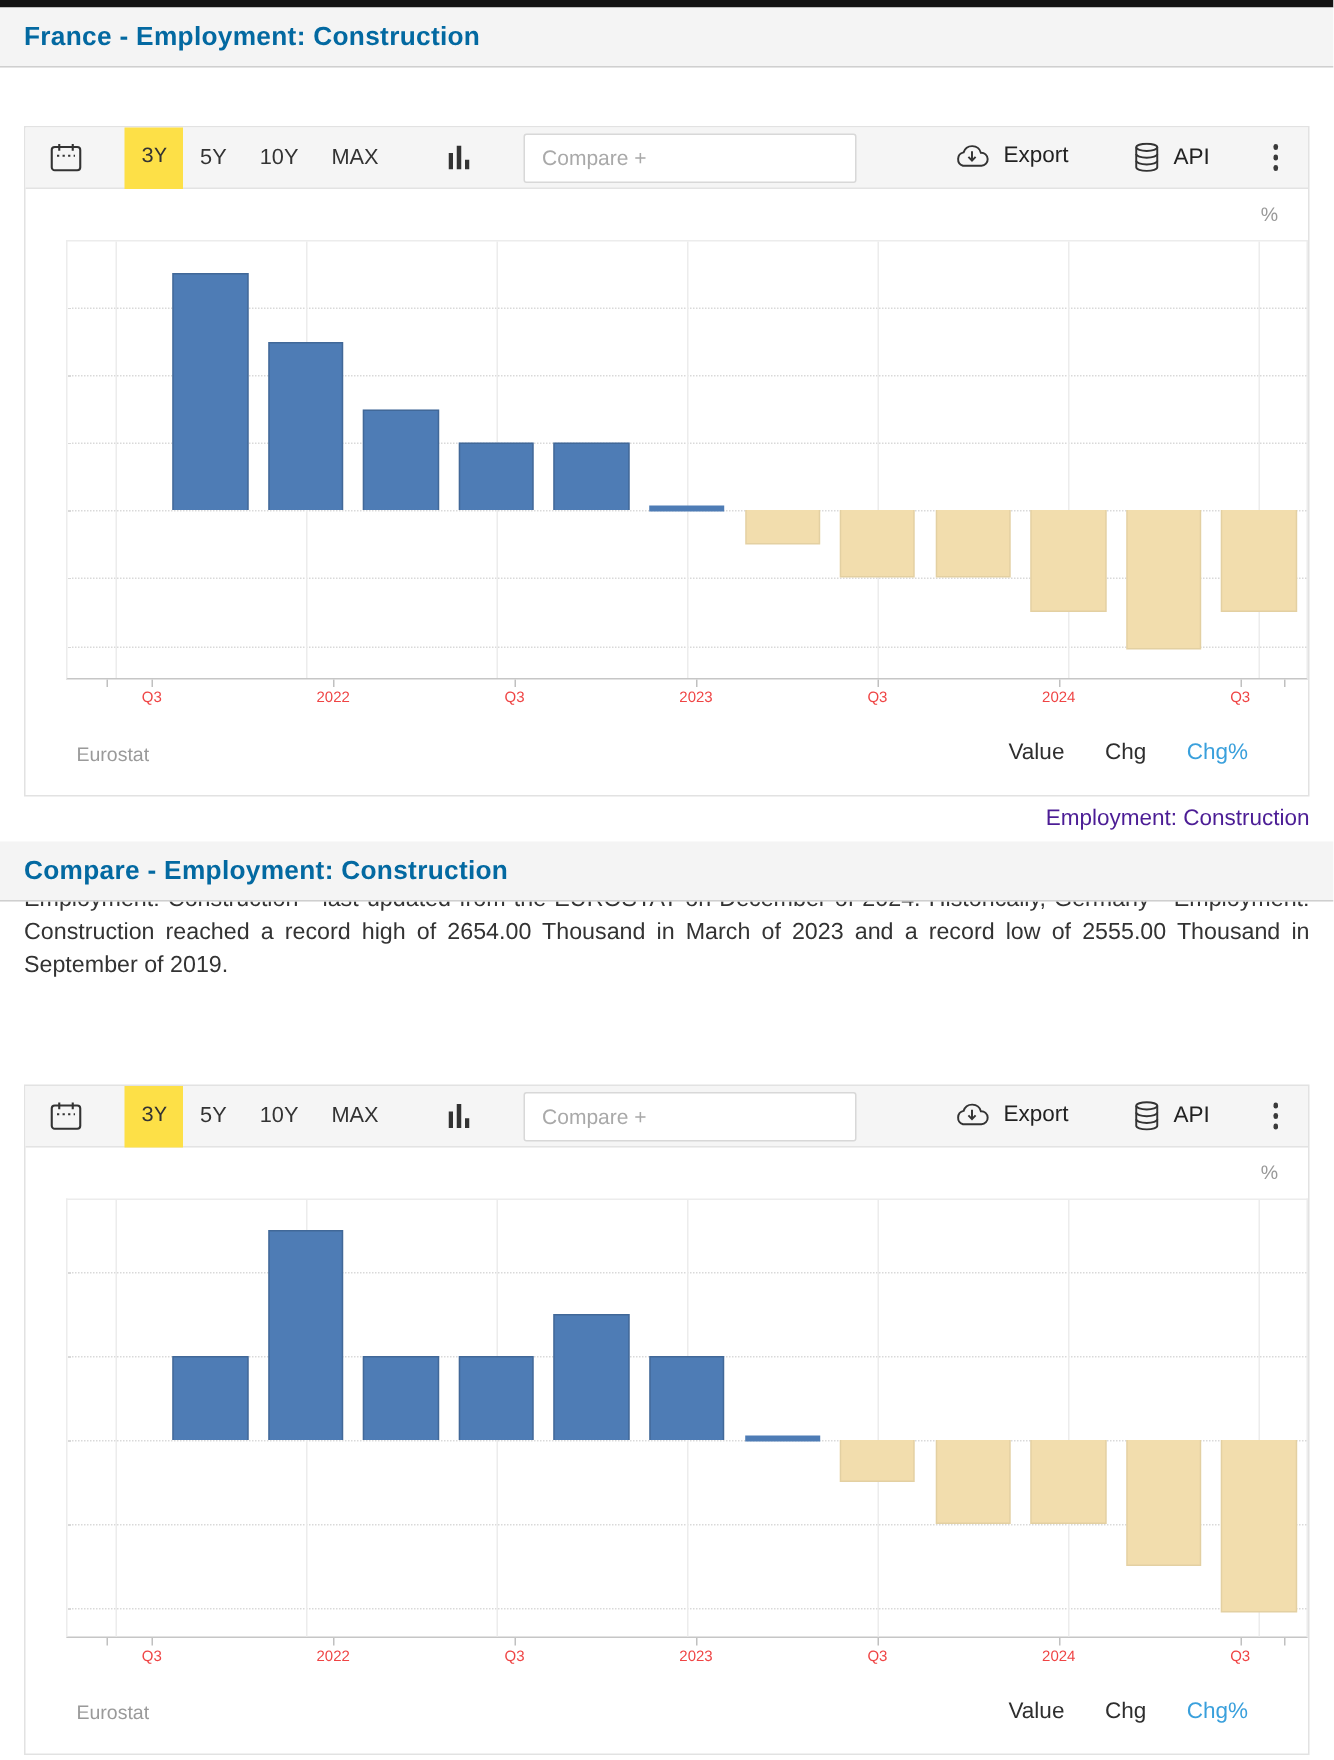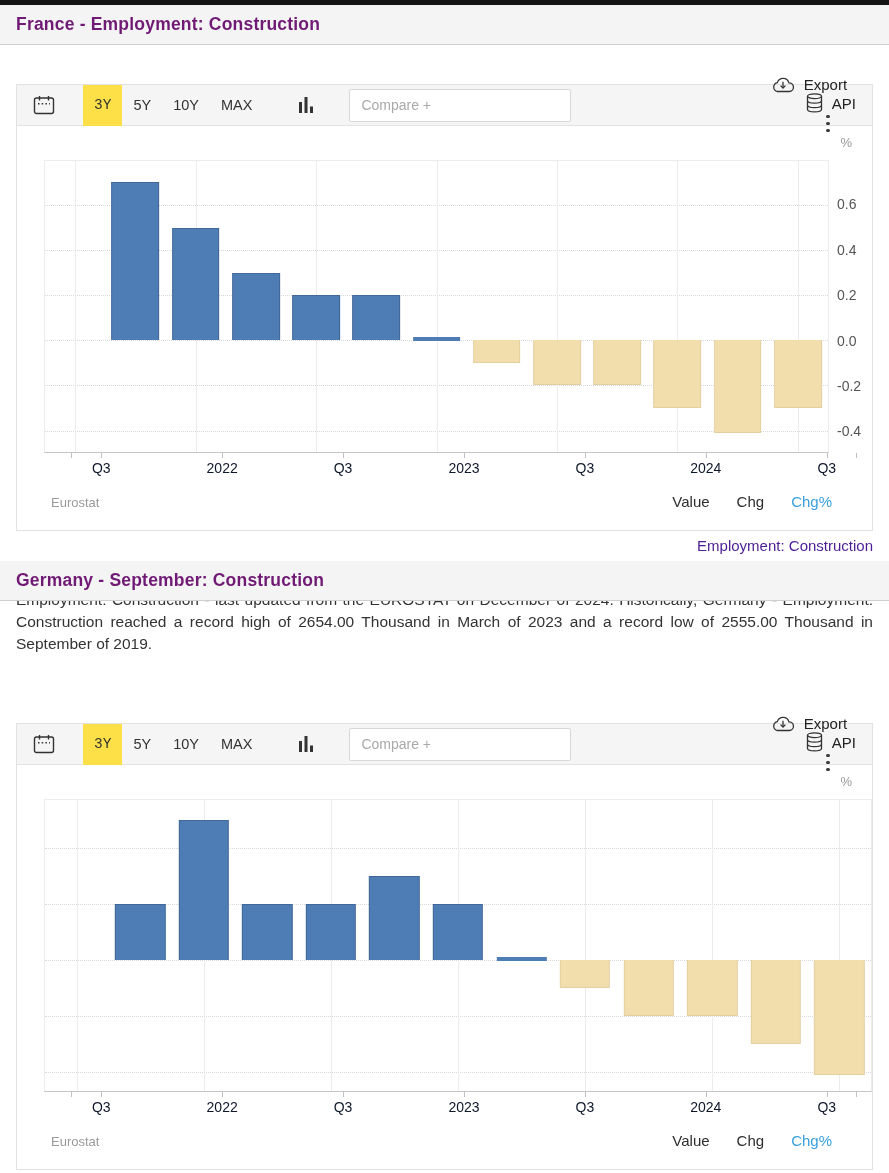--- a/index.html
+++ b/index.html
@@ -2,57 +2,57 @@
 <html><head>
 <meta charset="utf-8">
 <style>
   * { box-sizing: border-box; }
   html, body { margin:0; padding:0; background:#fff; }
   body { width:889px; font-family:"Liberation Sans", sans-serif; color:#333; }
 
   .topbar { height:5px; background:#141414; }
 
   .sec-header { background:#f4f4f4; border-bottom:1px solid #cfcfcf; padding:9px 16px 9px; position:relative; z-index:2; }
-  .sec-header h1 { margin:0; font-size:17.5px; font-weight:700; color:#701a75; letter-spacing:.2px; }
+  .sec-header h1 { margin:0; font-size:17.5px; font-weight:700; color:#0369a1; letter-spacing:.2px; }
 
   .content { padding:0 16px; }
 
   .chart-card { border:1px solid #e2e2e2; background:#fff; margin-top:39px; }
   .chart-card.second { margin-top:68px; }
 
   
   .toolbar { display:flex; align-items:center; height:41px; background:#f5f5f5; border-bottom:1px solid #e3e3e3; padding:0 16px; }
   .icon-btn, .tool-btn, .range, .kebab-btn { background:none; border:none; padding:0; cursor:pointer; font-family:inherit; }
   .icon-btn { display:flex; align-items:center; }
   .ranges { display:flex; margin-left:28px; height:41px; }
   .range { font-size:14.5px; color:#333; padding:0 11px; height:41px; }
   .range.active { background:#fde047;font-family:Liberation Mono, monospace; }
   .chart-type-btn { margin-left:36px; }
   .compare { margin-left:36px; width:222px; height:33px; border:1px solid #d8d8d8; border-radius:2px; padding:0 11px; font-size:14px; color:#333; background:#fff; font-family:inherit; }
   .compare::placeholder { color:#a9a9a9; }
-  .right-tools { margin-left:auto; display:flex; align-items:center;flex-direction:column; }
+  .right-tools { margin-left:auto; display:flex; align-items:flex-start; }
   .tool-btn { display:flex; align-items:center; gap:9px; font-size:15px; color:#222; }
   .api-btn { margin-left:44px; }
   .kebab-btn { margin-left:42px; margin-right:4px; display:flex; flex-direction:column; align-items:center; }
   .kebab-btn i { width:3.5px; height:3.5px; background:#3a3a3a; border-radius:50%; margin:1.7px 0; }
 
   
   .plot-wrap { position:relative; padding:34px 0 0 27px; }
   .unit { position:absolute; top:9px; right:20px; font-size:13px; color:#999; }
   .plot-row { display:flex; }
   .plot { position:relative; flex:1; height:293px; border:1px solid #ececec; border-bottom:1px solid #c6c6c6; background:#fff; }
   .ylabels { position:relative; width:43px; height:293px; font-size:14px; color:#555; flex:none; }
   .ylab { position:absolute; left:8px; transform:translateY(-50%); white-space:nowrap; }
   .hgrid { position:absolute; left:0; right:0; height:0; border-top:1px dotted #d9d9d9; }
   .vgrid { position:absolute; top:0; bottom:0; width:0; border-left:1px solid #ececec; }
   .bar { position:absolute; transform:translateX(-50%); width:6.1%; }
   .bar.pos { background:var(--pos); border:1px solid rgba(0,0,0,.16); border-bottom:none; }
   .bar.neg { background:var(--neg); border:1px solid rgba(0,0,0,.06); border-top:none; }
   .bar.zeroline { background:var(--pos); height:4px; }
-  .xlabels { position:relative; height:27px; margin-left:27px; width:786px; font-size:14px; color:#0f172a; }
+  .xlabels { position:relative; height:27px; margin-left:27px; width:786px; font-size:10px; color:#ef4444; }
   .xtick { position:absolute; top:0; width:1px; height:5px; background:#c0c0c0; }
   .xlab { position:absolute; top:7px; transform:translateX(-50%); }
 
   .chart-footer { display:flex; justify-content:space-between; align-items:flex-end; padding:13px 40px 20px 34px; }
   .source { font-size:13px; color:#9a9a9a; cursor:pointer; }
   .modes { display:flex; gap:27px; font-size:15px; color:#2e2e2e; }
   .modes span { cursor:pointer; }
   .modes .active { color:#3aa0dc; }
 
   .series-label { text-align:right; font-size:15px; color:#4c1d95; margin:6px 0 7px; }
@@ -144,28 +144,20 @@
               <div class="bar pos" style="left: 34.6154%; top: 46.124%; height: 15.5039%;"></div>
               <div class="bar pos" style="left: 42.3077%; top: 46.124%; height: 15.5039%;"></div>
               <div class="bar zeroline" style="left: 50%; top: calc(61.6279% - 3px);"></div>
               <div class="bar neg" style="left: 57.6923%; top: 61.6279%; height: 7.75194%;"></div>
               <div class="bar neg" style="left: 65.3846%; top: 61.6279%; height: 15.5039%;"></div>
               <div class="bar neg" style="left: 73.0769%; top: 61.6279%; height: 15.5039%;"></div>
               <div class="bar neg" style="left: 80.7692%; top: 61.6279%; height: 23.2558%;"></div>
               <div class="bar neg" style="left: 88.4615%; top: 61.6279%; height: 31.7829%;"></div>
               <div class="bar neg" style="left: 96.1538%; top: 61.6279%; height: 23.2558%;"></div>
             </div>
-          <div class="ylabels">
-              <div class="ylab" style="top: 15.1163%;">0.6</div>
-              <div class="ylab" style="top: 30.6202%;">0.4</div>
-              <div class="ylab" style="top: 46.124%;">0.2</div>
-              <div class="ylab" style="top: 61.6279%;">0.0</div>
-              <div class="ylab" style="top: 77.1318%;">-0.2</div>
-              <div class="ylab" style="top: 92.6357%;">-0.4</div>
-            </div>
         </div>
         <div class="xlabels">
             <div class="xtick" style="left: 3.84615%;"></div>
             <div class="xlab" style="left: 3.84615%;">Q3</div>
             <div class="xtick" style="left: 19.2308%;"></div>
             <div class="xlab" style="left: 19.2308%;">2022</div>
             <div class="xtick" style="left: 34.6154%;"></div>
             <div class="xlab" style="left: 34.6154%;">Q3</div>
             <div class="xtick" style="left: 50%;"></div>
             <div class="xlab" style="left: 50%;">2023</div>
@@ -187,21 +179,21 @@
           <span>Chg</span>
           <span class="active">Chg%</span>
         </div>
       </div>
     </section>
 
     <div class="series-label">Employment: Construction</div>
   </div>
 
   <header class="sec-header">
-    <h1>Germany - September: Construction</h1>
+    <h1>Compare - Employment: Construction</h1>
   </header>
 
   <div class="content">
     <p class="desc">Employment: Construction - last updated from the EUROSTAT on December of 2024. Historically, Germany - Employment: Construction reached a record high of 2654.00 Thousand in March of 2023 and a record low of 2555.00 Thousand in September of 2019.</p>
 
     <section class="chart-card second">
       <div class="toolbar">
         <button class="icon-btn">
           <svg width="22" height="20" viewBox="0 0 22 20" fill="none" stroke="#333" stroke-width="1.4">
             <rect x="1.5" y="3" width="19" height="15.5" rx="2"></rect>

